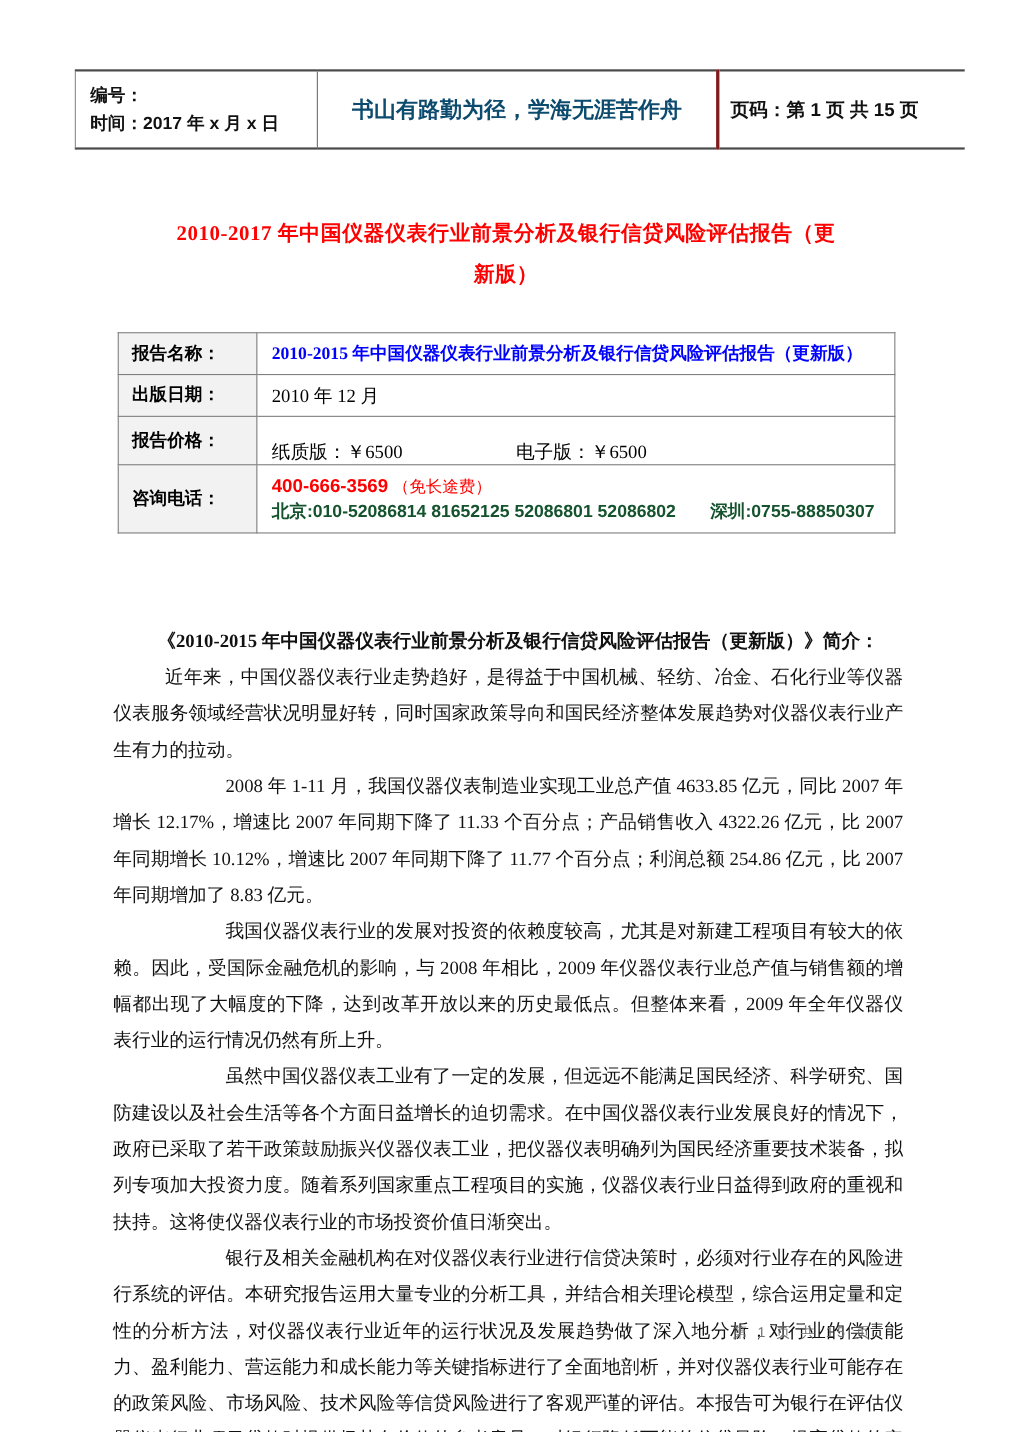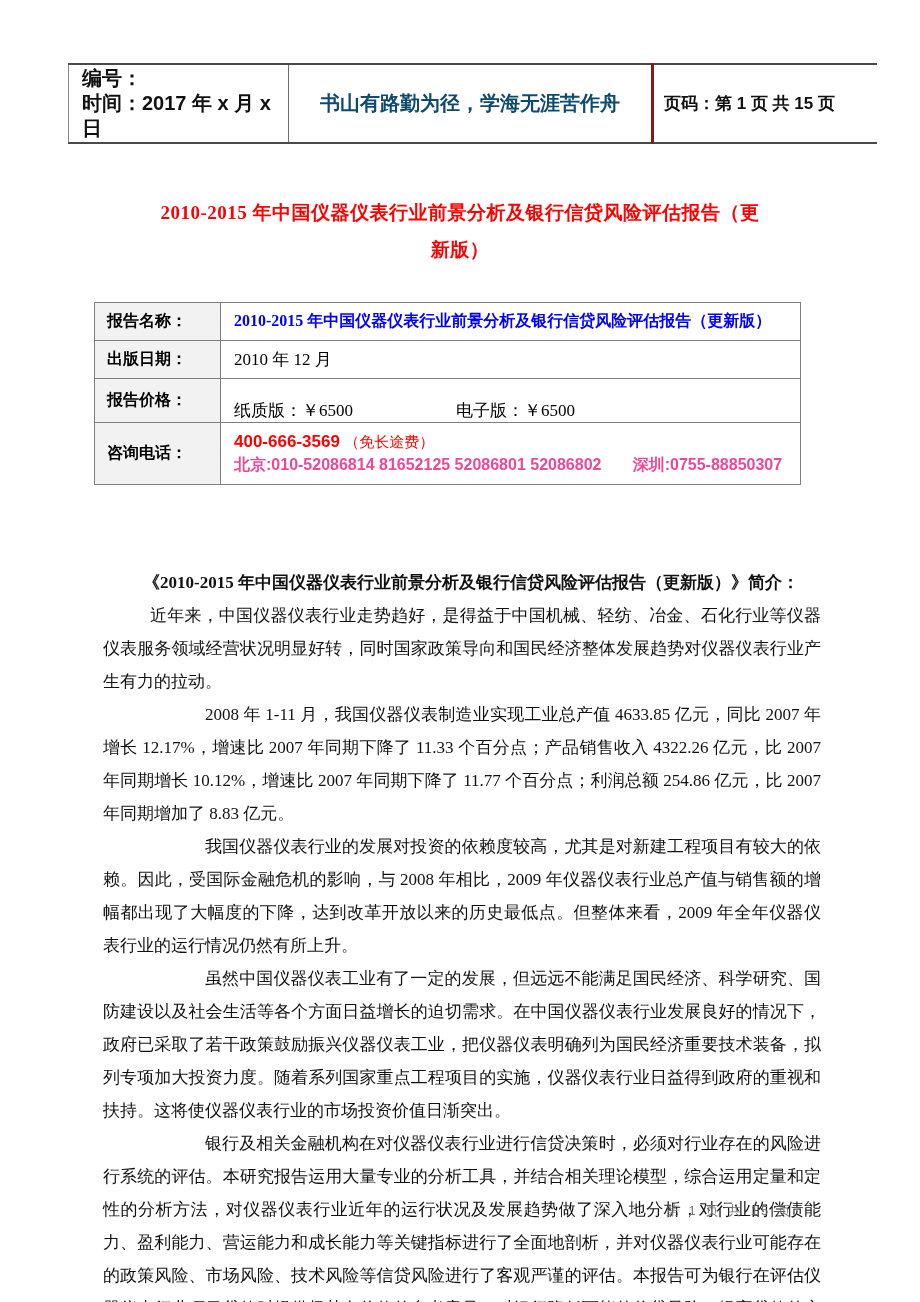--- a/index.html
+++ b/index.html
@@ -3,43 +3,43 @@
 <meta charset="utf-8">
 <style>
   html,body{margin:0;padding:0;background:#ffffff;}
   .page{position:relative;width:920px;height:1302px;background:#ffffff;overflow:hidden;
         font-family:"Liberation Serif","DejaVu Serif",serif;color:#111;}
 
   
   .hdr{position:absolute;left:68px;top:63px;width:777px;height:73px;border-collapse:collapse;table-layout:fixed;}
   .hdr td{border-top:2px solid #4a4a4a;border-bottom:2px solid #4a4a4a;vertical-align:middle;}
   .hdr td.c1{width:205px;border-left:1px solid #8a8a8a;padding-left:13px;
-             font-family:"Liberation Sans","DejaVu Sans",sans-serif;font-weight:bold;font-size:20px;line-height:25px;}
+             font-family:"Liberation Sans","DejaVu Sans",sans-serif;font-weight:bold;font-size:16px;line-height:25px;}
   .hdr td.c2{width:360px;border-left:1px solid #6f6f6f;text-align:center;}
   .hdr td.c3{width:212px;border-left:3px solid #7f1d1d;padding-left:10px;
              font-family:"Liberation Sans","DejaVu Sans",sans-serif;font-weight:bold;font-size:17px;}
   .motto{color:#0c4a6e;font-family:Liberation Sans, sans-serif;font-weight:bold;font-size:20px;}
 
   
   .title{position:absolute;left:0;top:194px;width:100%;text-align:center;
          color:#ff0000;font-weight:bold;font-size:19px;line-height:37px;letter-spacing:.5px;}
 
   
-  .info{position:absolute;left:94px;top:302px;width:707px;border-collapse:collapse;table-layout:fixed;}
+  .info{position:absolute;left:107px;top:302px;width:707px;border-collapse:collapse;table-layout:fixed;}
   .info td{border:1px solid #7f7f7f;vertical-align:middle;padding:0;}
   .info td.lbl{width:113px;background:#f2f2f2;padding-left:12px;
                font-family:"Liberation Sans","DejaVu Sans",sans-serif;font-weight:bold;font-size:16px;color:#000;}
   .info td.val{padding-left:13px;font-size:17px;color:#000;}
   .r1{height:38px}.r2{height:38px}.r3{height:36px}.r4{height:38px}.r5{height:62px}
   .report-name{color:#0000ff;font-weight:bold;font-size:16px;}
   .price-paper{display:inline-block;width:222px;margin-top:20px;}
   .hotline{font-family:"Liberation Sans","DejaVu Sans",sans-serif;font-weight:bold;font-size:17px;color:#ff0000;}
   .hotline-note{color:#ff0000;font-size:15px;}
   .phone-line2{margin-top:3px;}
-  .phone-city{font-family:"Liberation Sans","DejaVu Sans",sans-serif;font-weight:bold;font-size:16px;color:#ec4899;}
+  .phone-city{font-family:"Liberation Sans","DejaVu Sans",sans-serif;font-weight:bold;font-size:16px;color:#14532d;}
   .phone-sz{margin-left:27px;}
 
   
   .bodytext{position:absolute;left:103px;top:566px;width:718px;font-size:17px;line-height:33px;text-align:justify;}
   .intro{font-weight:bold;text-indent:40px;}
   .bodytext p{margin:0;}
   .ind2{text-indent:47px;}
   .ind6{text-indent:102px;}
 
   
@@ -62,21 +62,21 @@
         <span class="motto">书山有路勤为径，学海无涯苦作舟</span>
       </td>
       <td class="c3">
         <span>页码：第 1 页 共 15 页</span>
       </td>
     </tr>
   </tbody>
     </table>
 
   <div class="title">
-    <div>2010-2015 年中国仪器仪表行业前景分析及银行信贷风险评估报告（更</div>
+    <div>2010-2017 年中国仪器仪表行业前景分析及银行信贷风险评估报告（更</div>
     <div>新版）</div>
   </div>
 
   <table class="info">
     <tbody>
         <tr class="r1">
       <td class="lbl">报告名称：</td>
       <td class="val">
         <span class="report-name">2010-2015 年中国仪器仪表行业前景分析及银行信贷风险评估报告（更新版）</span>
       </td>

